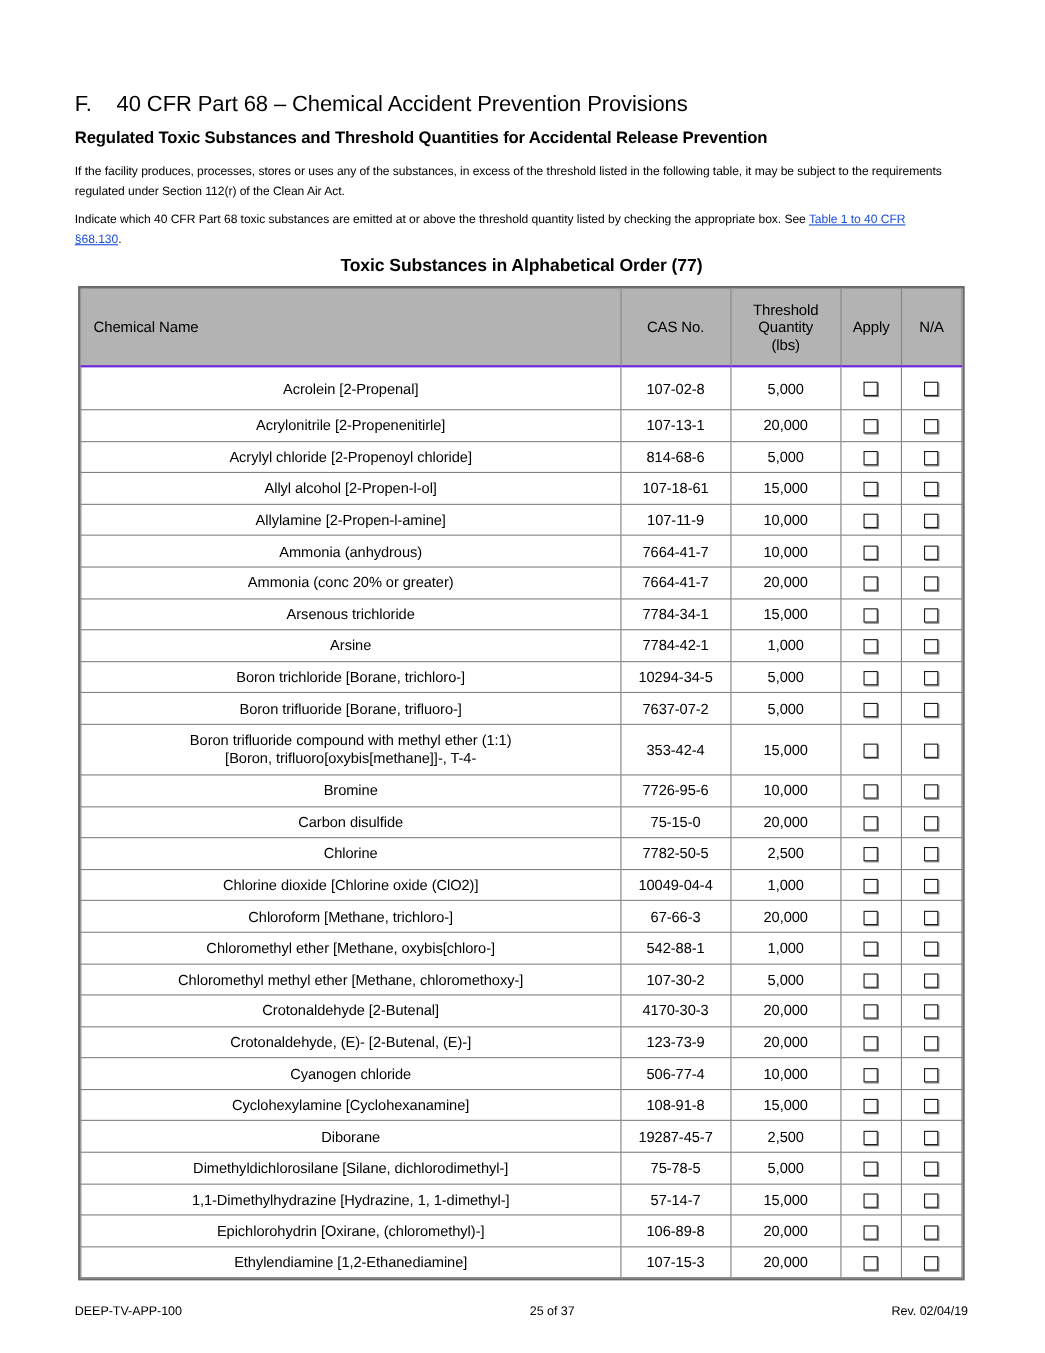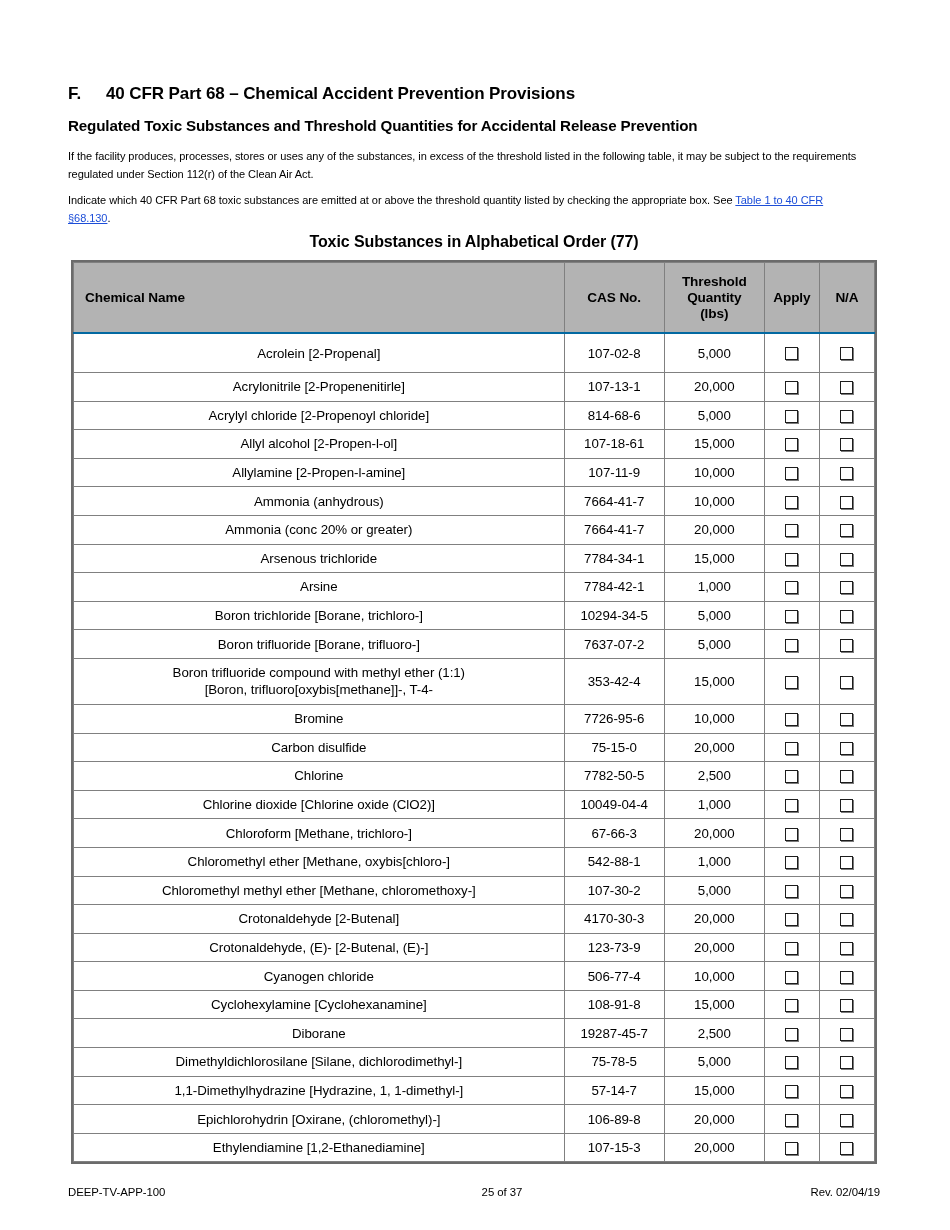--- a/index.html
+++ b/index.html
@@ -22,22 +22,22 @@
     height: 1230px;
     box-sizing: border-box;
     padding: 0 68px;
   }
 
   
   .section-heading {
     position: absolute;
     left: 68px;
     top: 84px;
-    font-size: 17px;
-    font-weight: bold;
+    font-size: 20px;
+    font-weight: normal;
     letter-spacing: -0.1px;
     white-space: nowrap;
   }
   .section-heading .sec-letter {
     display: inline-block;
     width: 38px;
   }
   .sub-heading {
     position: absolute;
     left: 68px;
@@ -100,25 +100,25 @@
   table.subs col.c-na   { width: 55px; }
 
   table.subs th, table.subs td {
     border: 1px solid #808080;
     padding: 0;
     vertical-align: middle;
   }
   table.subs thead th {
     background: #b3b3b3;
     font-size: 13.6px;
-    font-weight: bold;
+    font-weight: normal;
     height: 69px;
     line-height: 16px;
     letter-spacing: -0.1px;
-    border-bottom: 2px solid #0369a1;
+    border-bottom: 2px solid #6d28d9;
   }
   th.th-name {
     text-align: left;
     padding-left: 11px !important;
     margin-top: 38px;
   }
   th.th-cas, th.th-tq, th.th-apply, th.th-na {
     text-align: center;
   }
   th.th-tq .tq-l { display: block; }

